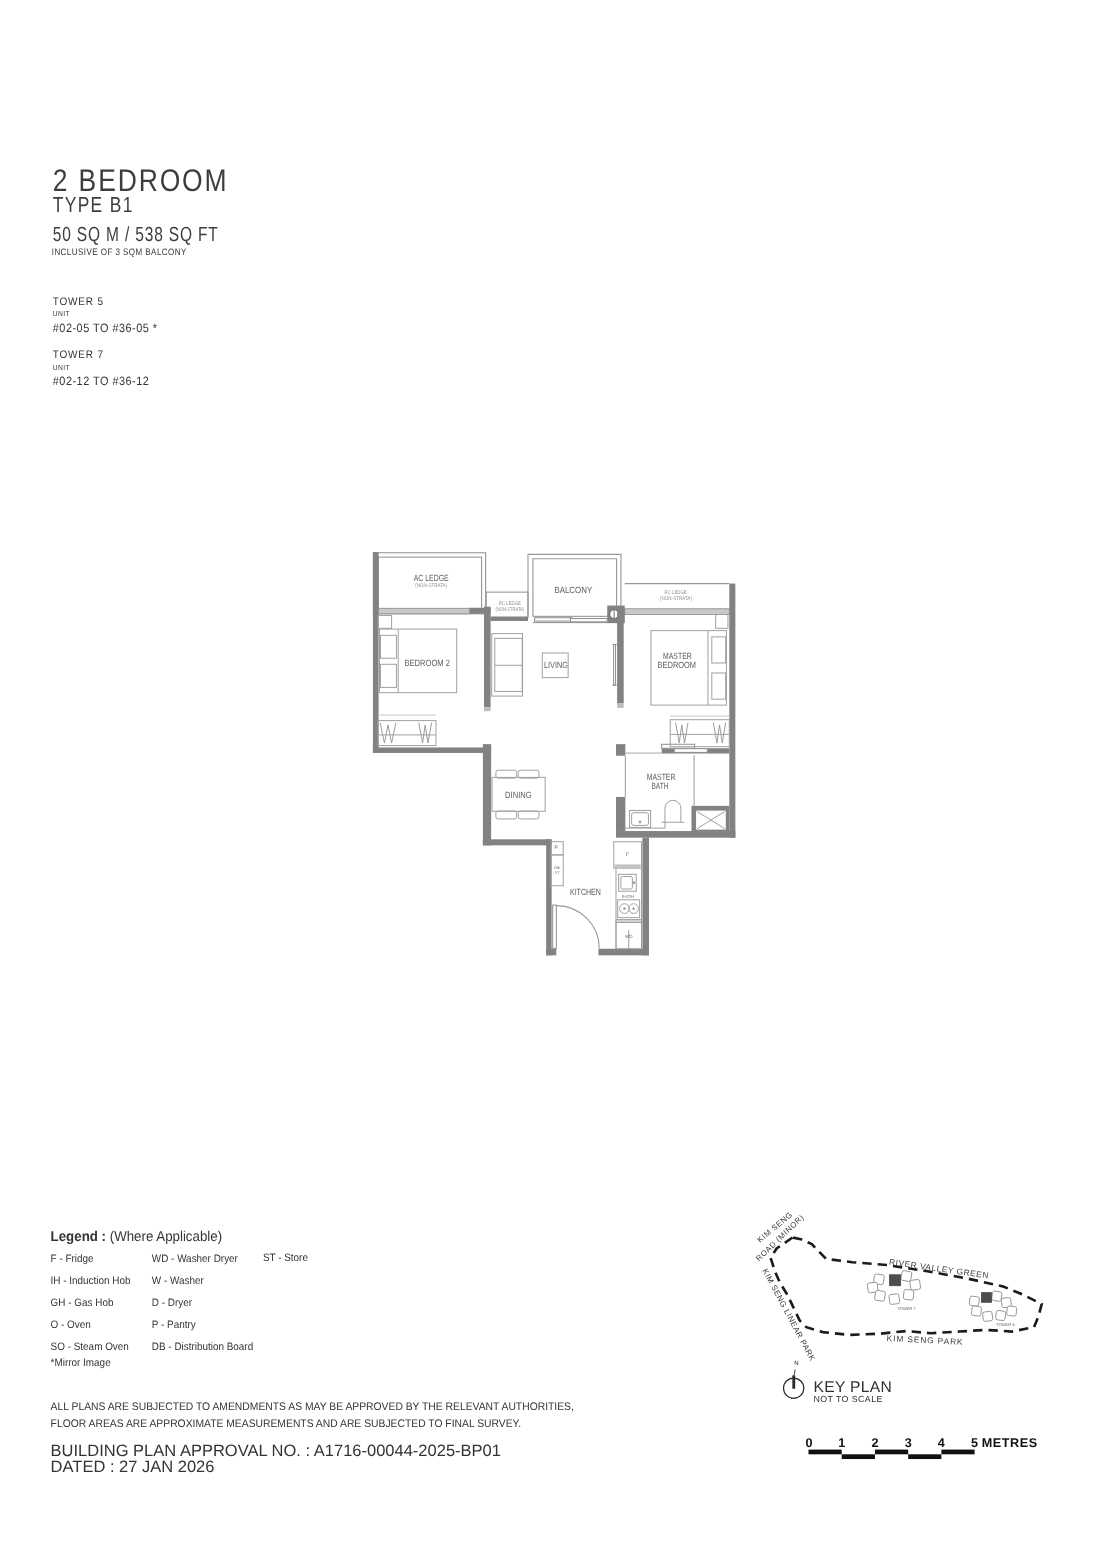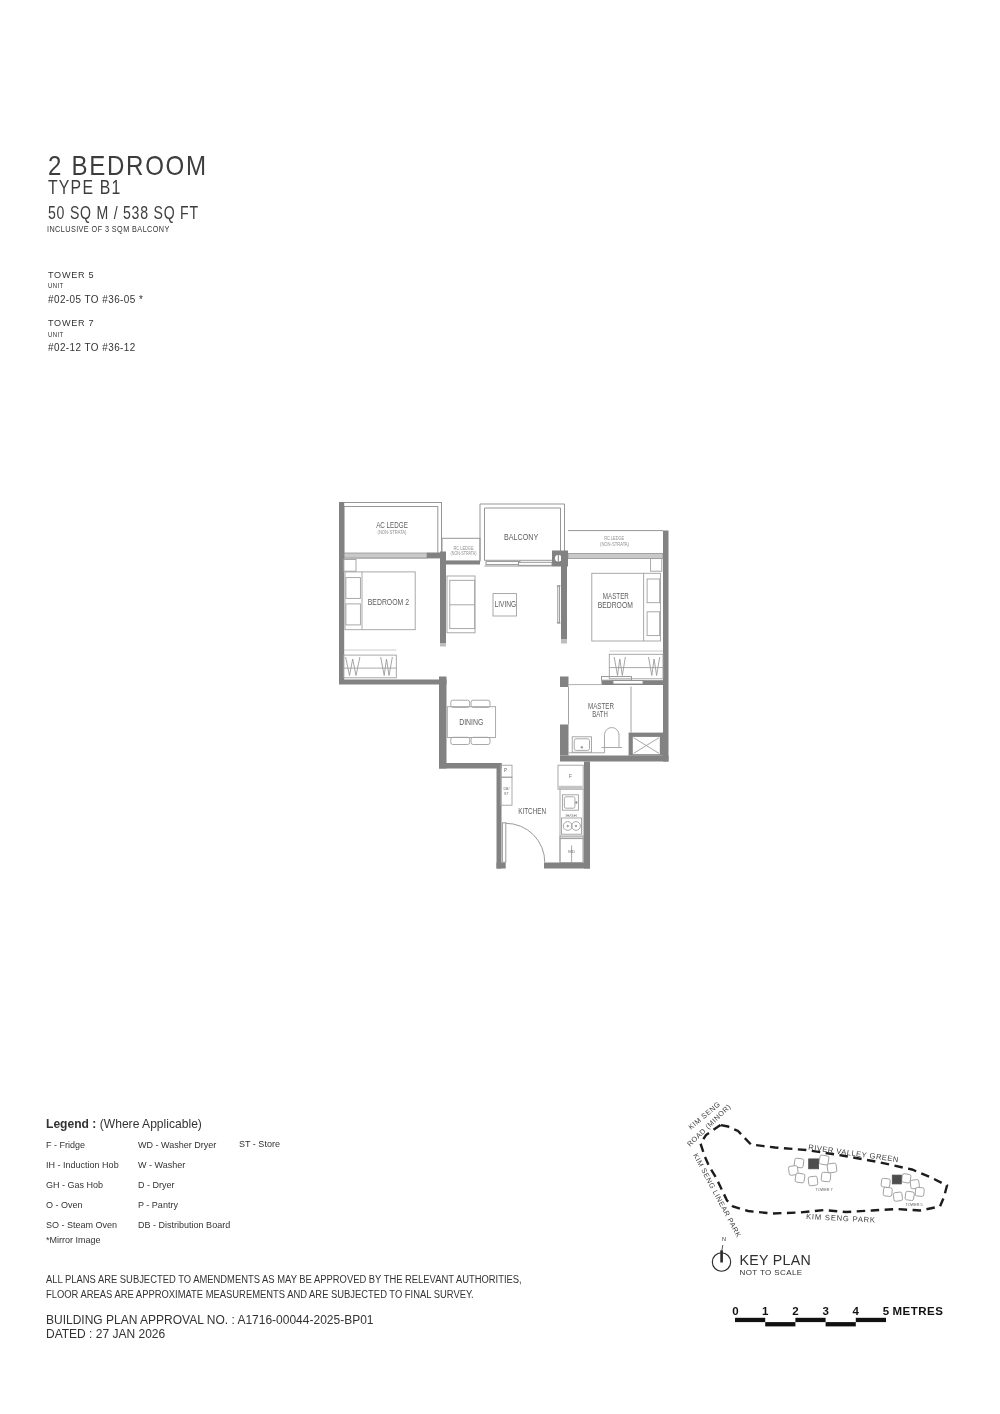--- a/index.html
+++ b/index.html
@@ -32,21 +32,21 @@
 
   <div class="abs" style="left:46px;top:1134.5px;font-size:9.8px;color:#333;line-height:20.05px;white-space:nowrap;transform:scaleX(0.92);transform-origin:0 0;">F - Fridge<br>IH - Induction Hob<br>GH - Gas Hob<br>O - Oven<br>SO - Steam Oven</div>
   <div class="abs" style="left:46px;top:1234px;font-size:9.8px;color:#333;white-space:nowrap;transform:scaleX(0.92);transform-origin:0 0;">*Mirror Image</div>
 
   <div class="abs" style="left:138px;top:1134.5px;font-size:9.8px;color:#333;line-height:20.05px;white-space:nowrap;transform:scaleX(0.92);transform-origin:0 0;">WD - Washer Dryer<br>W - Washer<br>D - Dryer<br>P - Pantry<br>DB - Distribution Board</div>
 
   <div class="abs" style="left:239px;top:1138px;font-size:9.8px;color:#333;white-space:nowrap;transform:scaleX(0.92);transform-origin:0 0;">ST - Store</div>
 
   <div class="abs" style="left:46px;top:1273px;font-size:10px;color:#333;line-height:14.5px;white-space:nowrap;transform:scaleX(0.94);transform-origin:0 0;">ALL PLANS ARE SUBJECTED TO AMENDMENTS AS MAY BE APPROVED BY THE RELEVANT AUTHORITIES,<br>FLOOR AREAS ARE APPROXIMATE MEASUREMENTS AND ARE SUBJECTED TO FINAL SURVEY.</div>
 
-  <div class="abs" style="left:46px;top:1312.5px;font-size:12px;color:#333;line-height:14.5px;white-space:nowrap;">BUILDING PLAN APPROVAL NO. : A1716-00044-2025-BP01<br>DATED : 27 JAN 2026</div>
+  <div class="abs" style="left:46px;top:1312.5px;font-size:15px;color:#333;line-height:14.5px;white-space:nowrap;">BUILDING PLAN APPROVAL NO. : A1716-00044-2025-BP01<br>DATED : 27 JAN 2026</div>
 
   <svg class="abs" style="left:0;top:0;" width="1000" height="1414" viewBox="0 0 1000 1414">
     <g id="plan" fill="none" stroke-linecap="butt">
 
       <g stroke="#979797" stroke-width="1">
         <rect x="339.5" y="502.5" width="102" height="55.5"></rect>
         <rect x="344" y="506.5" width="93.8" height="47"></rect>
       </g>
 
       <g fill="#5d5d5d" stroke="none" text-anchor="middle">

